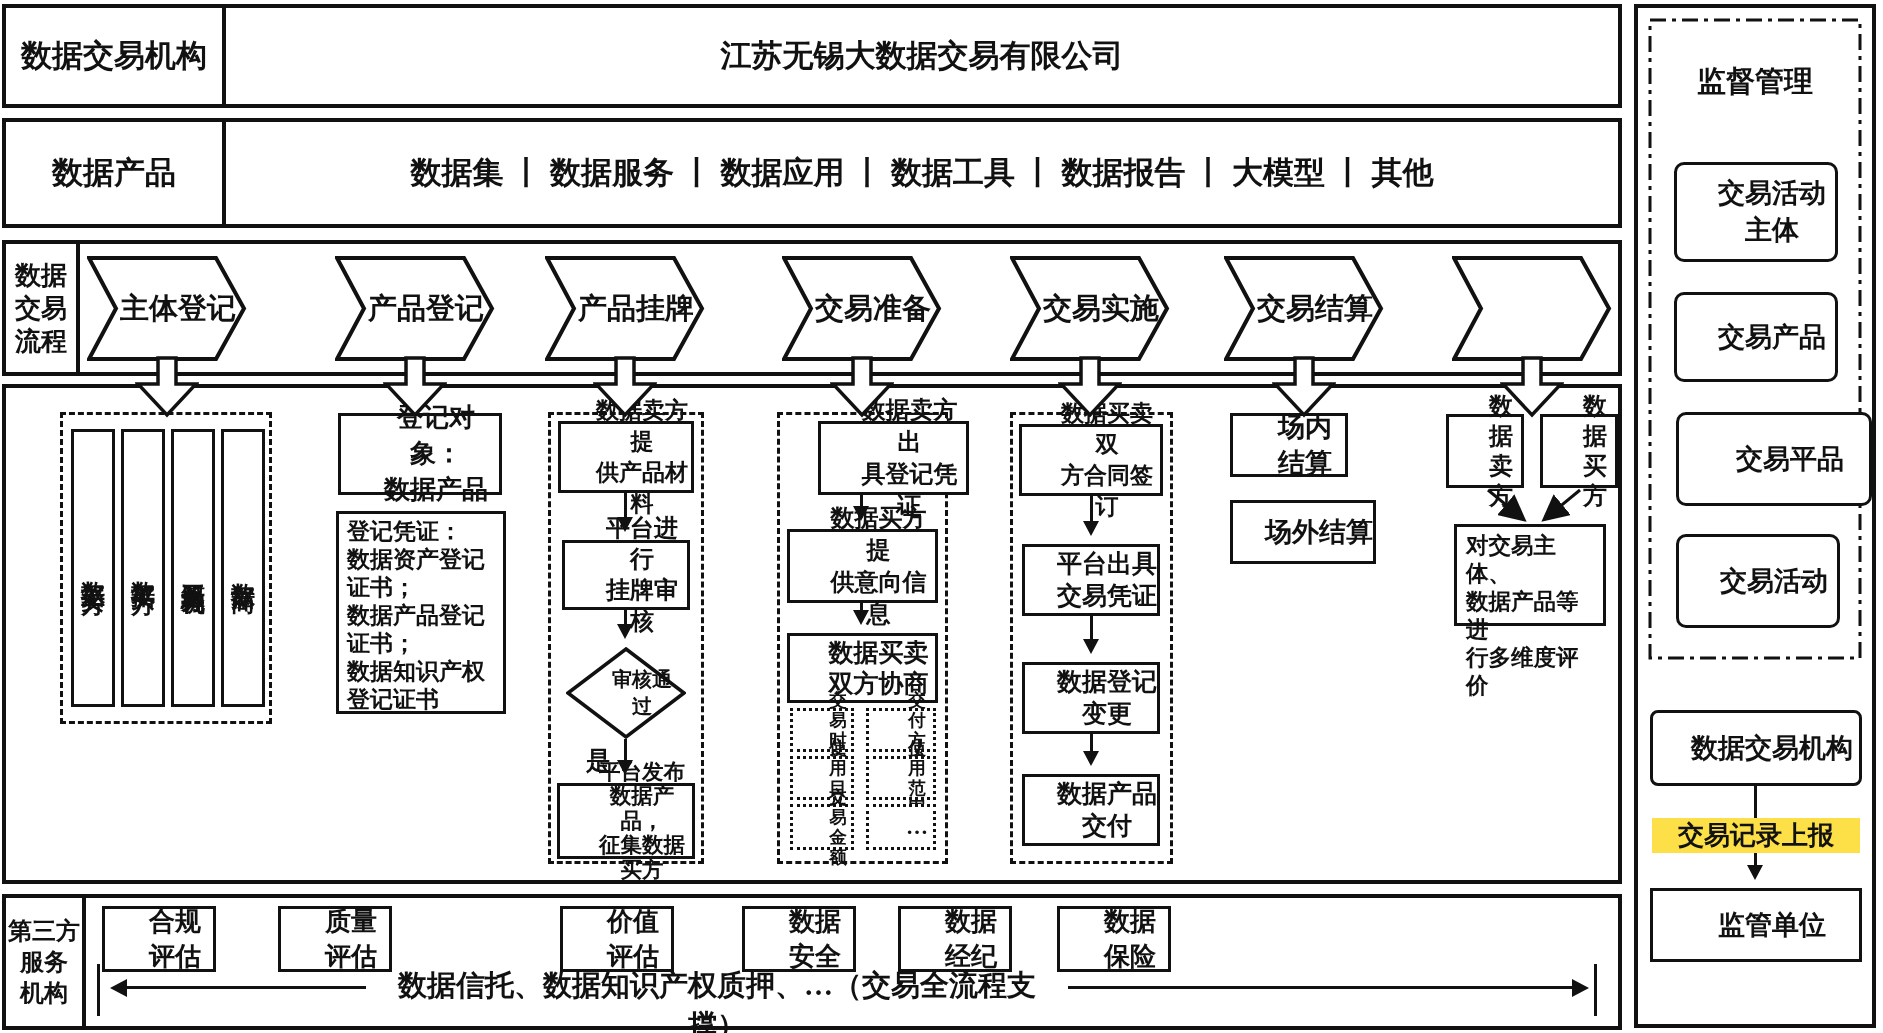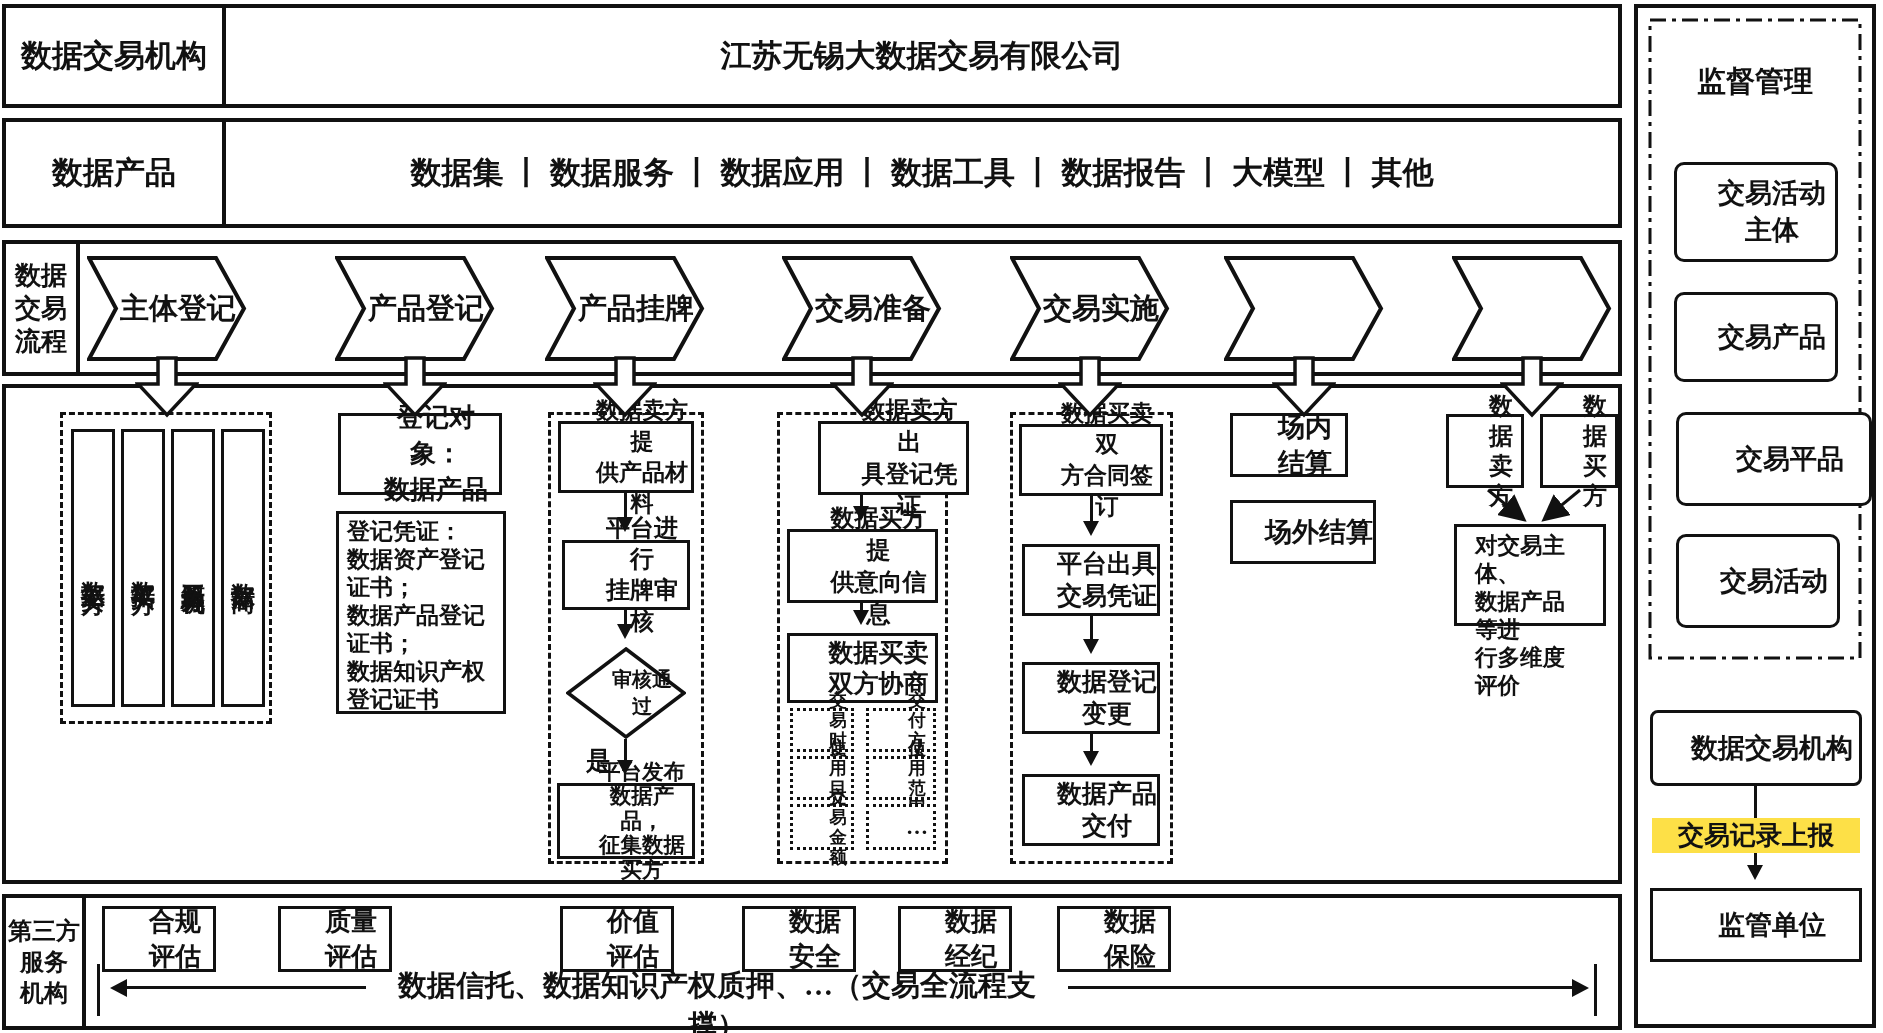--- a/index.html
+++ b/index.html
@@ -90,20 +90,21 @@
   <div class="chev" style="left:782px;top:256px">
     <svg width="160" height="105" viewBox="0 0 160 105">
         <polygon points="2,2 129,2 157,52.5 129,103 2,103 29,52.5" fill="#fff" stroke="#111" stroke-width="4"></polygon>
       </svg>
     <span class="chev-label">交易准备</span>
   </div>
   <div class="chev" style="left:1224px;top:256px">
     <svg width="160" height="105" viewBox="0 0 160 105">
         <polygon points="2,2 129,2 157,52.5 129,103 2,103 29,52.5" fill="#fff" stroke="#111" stroke-width="4"></polygon>
       </svg>
+    <span class="chev-label">交易结算</span>
   </div>
   <div class="chev" style="left:1452px;top:256px">
     <svg width="160" height="105" viewBox="0 0 160 105">
         <polygon points="2,2 129,2 157,52.5 129,103 2,103 29,52.5" fill="#fff" stroke="#111" stroke-width="4"></polygon>
       </svg>
   </div>
 
   <svg class="block-arrow" style="left:135px;top:356px" width="64" height="62" viewBox="0 0 64 62">
       <polygon points="23,2 41,2 41,28 61,28 32,59 3,28 23,28" fill="#fff" stroke="#111" stroke-width="3.5"></polygon>
     </svg>
@@ -213,21 +214,21 @@
 买方</div>
   <svg style="position:absolute;left:1448px;top:488px" width="172" height="36" viewBox="0 0 172 36">
     <defs>
         <marker id="ah" markerWidth="9" markerHeight="9" refX="7" refY="4.5" orient="auto">
           <path d="M0,0 L9,4.5 L0,9 z" fill="#111"></path>
         </marker>
       </defs>
     <line x1="40" y1="2" x2="74" y2="30" stroke="#111" stroke-width="3" marker-end="url(#ah)"></line>
     <line x1="132" y1="2" x2="98" y2="30" stroke="#111" stroke-width="3" marker-end="url(#ah)"></line>
   </svg>
-  <div class="sbox leftbox" style="left:1454px;top:524px;width:152px;height:102px;font-size:22.5px;line-height:28px;padding:5px 18px">对交易主体、
+  <div class="sbox leftbox" style="left:1454px;top:524px;width:152px;height:102px;font-size:22.5px;line-height:28px;padding:5px 9px">对交易主体、
 数据产品等进
 行多维度评价</div>
 
   <div class="frame" style="left:1634px;top:4px;width:242px;height:1024px"></div>
   <svg style="position:absolute;left:1648px;top:18px" width="214" height="642" viewBox="0 0 214 642">
     <rect x="2" y="2" width="210" height="638" fill="none" stroke="#111" stroke-width="3" stroke-dasharray="16 6 4 6"></rect>
   </svg>
   <div class="plain-label" style="left:1648px;top:62px;width:214px;text-align:center;font-size:29px">监督管理</div>
   <div class="rbox center" style="left:1674px;top:162px;width:164px;height:100px;font-size:27px;line-height:37px">交易活动
 主体</div>

